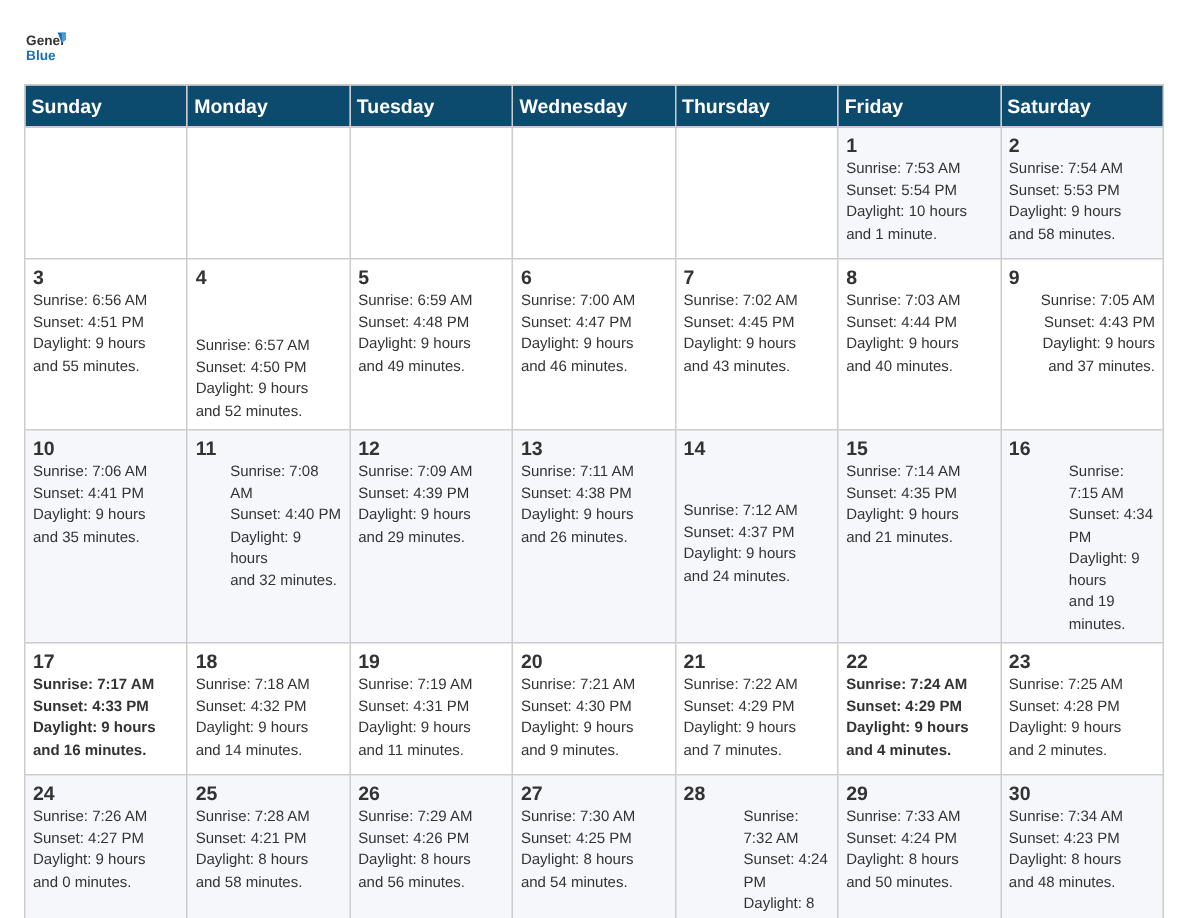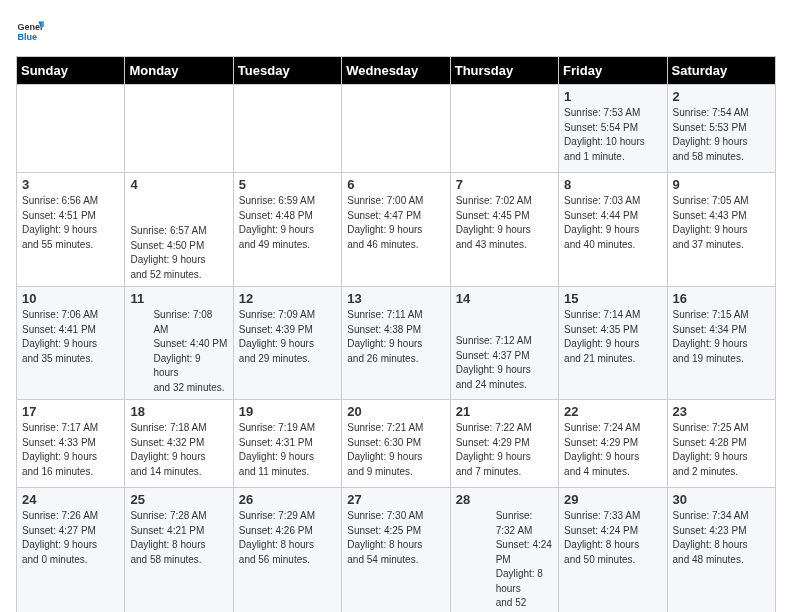--- a/index.html
+++ b/index.html
@@ -36,21 +36,21 @@
     .subtitle {
       font-size: 15px;
       color: #555;
     }
     table {
       width: 100%;
       border-collapse: collapse;
       table-layout: fixed;
     }
     thead tr th {
-      background: #000000;
+      background: #0c4a6e;
       color: #fff;
       font-size: 13px;
       font-weight: bold;
       padding: 6px 4px;
       text-align: left;
       border: 1px solid #ccc;
     }
     tbody tr td {
       border: 1px solid #ccc;
       vertical-align: top;
@@ -167,21 +167,21 @@
         </td>
         <td>
           <div class="day-number">8</div>
           <div class="day-info" style="white-space: pre-line;">Sunrise: 7:03 AM
 Sunset: 4:44 PM
 Daylight: 9 hours
 and 40 minutes.</div>
         </td>
         <td>
           <div class="day-number">9</div>
-          <div class="day-info" style="white-space: pre-line;">Sunrise: 7:05 AM
+          <div class="day-info" style="white-space: pre-line; text-align: right;">Sunrise: 7:05 AM
 Sunset: 4:43 PM
 Daylight: 9 hours
 and 37 minutes.</div>
         </td>
       </tr>
       <tr>
         <td>
           <div class="day-number">10</div>
           <div class="day-info" style="white-space: pre-line;">Sunrise: 7:06 AM
 Sunset: 4:41 PM
@@ -218,30 +218,30 @@
         </td>
         <td>
           <div class="day-number">15</div>
           <div class="day-info" style="white-space: pre-line;">Sunrise: 7:14 AM
 Sunset: 4:35 PM
 Daylight: 9 hours
 and 21 minutes.</div>
         </td>
         <td>
           <div class="day-number">16</div>
-          <div class="day-info" style="white-space: pre-line;">Sunrise: 7:15 AM
+          <div class="day-info" style="white-space: pre-line; margin-left: 40px;">Sunrise: 7:15 AM
 Sunset: 4:34 PM
 Daylight: 9 hours
 and 19 minutes.</div>
         </td>
       </tr>
       <tr>
         <td>
           <div class="day-number">17</div>
-          <div class="day-info" style="white-space: pre-line;">Sunrise: 7:17 AM
+          <div class="day-info" style="white-space: pre-line; font-weight: bold;">Sunrise: 7:17 AM
 Sunset: 4:33 PM
 Daylight: 9 hours
 and 16 minutes.</div>
         </td>
         <td>
           <div class="day-number">18</div>
           <div class="day-info" style="white-space: pre-line;">Sunrise: 7:18 AM
 Sunset: 4:32 PM
 Daylight: 9 hours
 and 14 minutes.</div>
@@ -249,34 +249,34 @@
         <td>
           <div class="day-number">19</div>
           <div class="day-info" style="white-space: pre-line;">Sunrise: 7:19 AM
 Sunset: 4:31 PM
 Daylight: 9 hours
 and 11 minutes.</div>
         </td>
         <td>
           <div class="day-number">20</div>
           <div class="day-info" style="white-space: pre-line;">Sunrise: 7:21 AM
-Sunset: 6:30 PM
+Sunset: 4:30 PM
 Daylight: 9 hours
 and 9 minutes.</div>
         </td>
         <td>
           <div class="day-number">21</div>
           <div class="day-info" style="white-space: pre-line;">Sunrise: 7:22 AM
 Sunset: 4:29 PM
 Daylight: 9 hours
 and 7 minutes.</div>
         </td>
         <td>
           <div class="day-number">22</div>
-          <div class="day-info" style="white-space: pre-line;">Sunrise: 7:24 AM
+          <div class="day-info" style="white-space: pre-line; font-weight: bold;">Sunrise: 7:24 AM
 Sunset: 4:29 PM
 Daylight: 9 hours
 and 4 minutes.</div>
         </td>
         <td>
           <div class="day-number">23</div>
           <div class="day-info" style="white-space: pre-line;">Sunrise: 7:25 AM
 Sunset: 4:28 PM
 Daylight: 9 hours
 and 2 minutes.</div>

